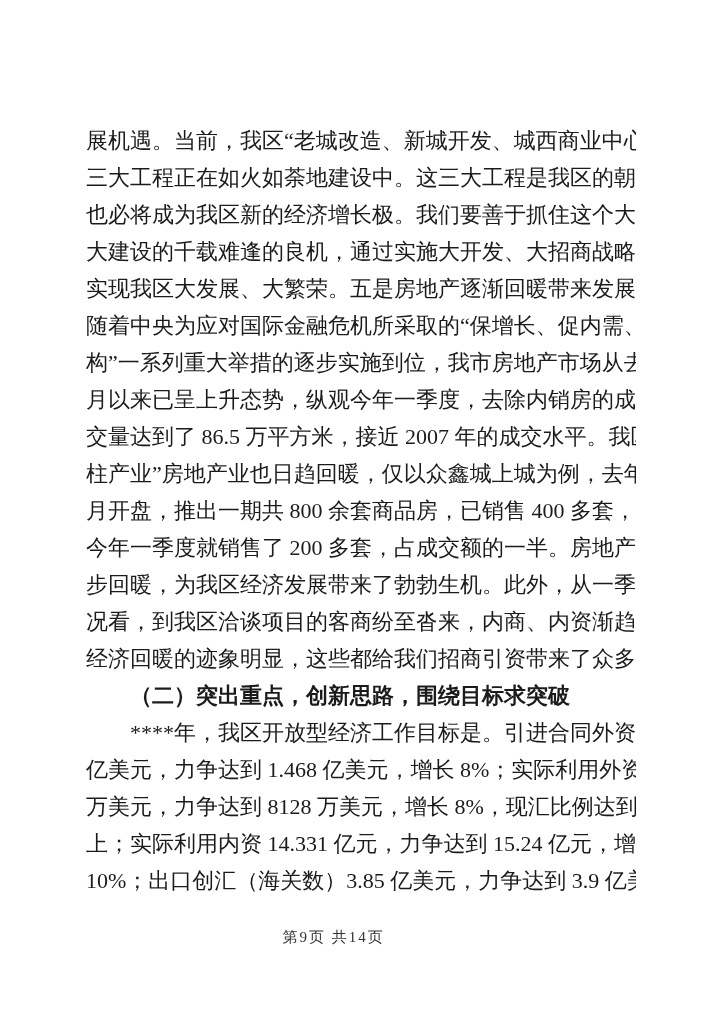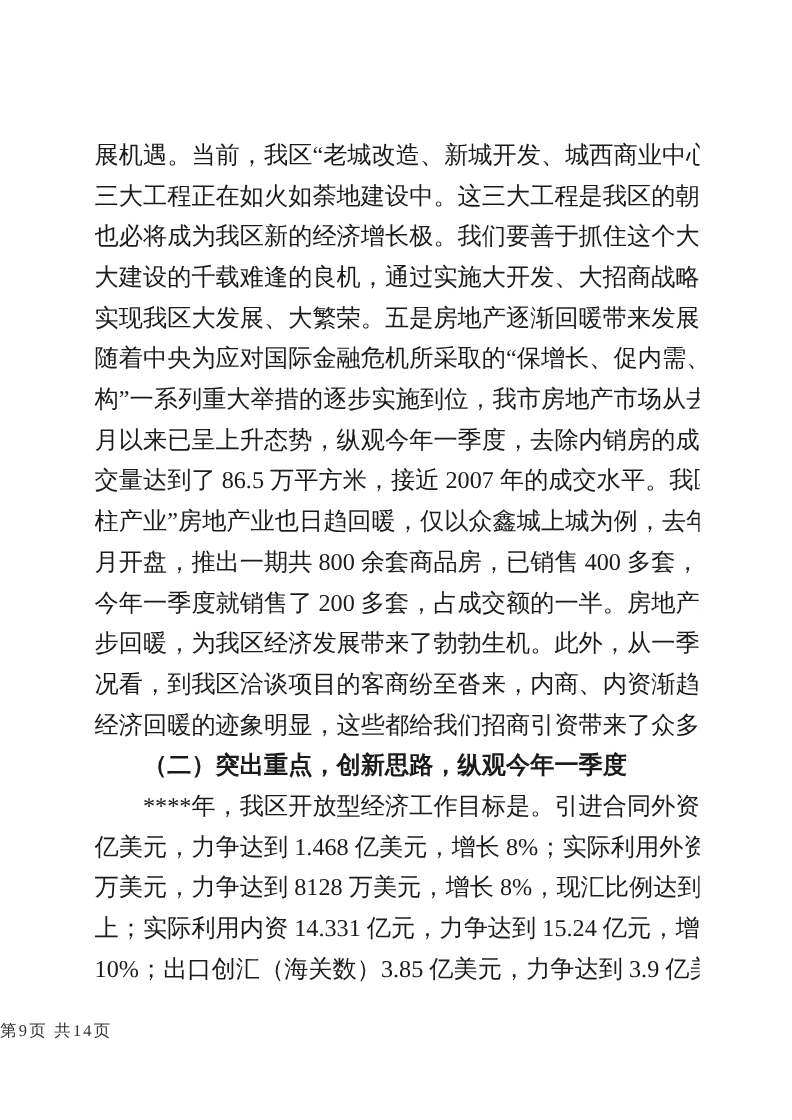--- a/index.html
+++ b/index.html
@@ -37,21 +37,21 @@
   .line.heading {
     font-weight: bold;
     text-align-last: left;
     white-space: normal;
   }
   .footer {
     position: absolute;
     left: 0;
     width: 667px;
     top: 928px;
-    text-align: left;
+    text-align: center;
     font-size: 15px;
     letter-spacing: 2px;
     color: #333333;
     font-family: "Liberation Serif", "DejaVu Serif", serif;
   }
 </style>
 </head>
 <body>
 
 <div class="page">
@@ -64,21 +64,21 @@
     <div class="line">随着中央为应对国际金融危机所采取的“保增长、促内需、调结</div>
     <div class="line">构”一系列重大举措的逐步实施到位，我市房地产市场从去年九</div>
     <div class="line">月以来已呈上升态势，纵观今年一季度，去除内销房的成交，成</div>
     <div class="line">交量达到了 86.5 万平方米，接近 2007 年的成交水平。我区的“支</div>
     <div class="line">柱产业”房地产业也日趋回暖，仅以众鑫城上城为例，去年 10</div>
     <div class="line">月开盘，推出一期共 800 余套商品房，已销售 400 多套，其中仅</div>
     <div class="line">今年一季度就销售了 200 多套，占成交额的一半。房地产业的逐</div>
     <div class="line">步回暖，为我区经济发展带来了勃勃生机。此外，从一季度的情</div>
     <div class="line">况看，到我区洽谈项目的客商纷至沓来，内商、内资渐趋活跃，</div>
     <div class="line">经济回暖的迹象明显，这些都给我们招商引资带来了众多机遇。</div>
-    <div class="line indent heading">（二）突出重点，创新思路，纵观今年一季度</div>
+    <div class="line indent heading">（二）突出重点，创新思路，围绕目标求突破</div>
     <div class="line indent">****年，我区开放型经济工作目标是。引进合同外资 1.428</div>
     <div class="line">亿美元，力争达到 1.468 亿美元，增长 8%；实际利用外资 8000</div>
     <div class="line">万美元，力争达到 8128 万美元，增长 8%，现汇比例达到 50%以</div>
     <div class="line">上；实际利用内资 14.331 亿元，力争达到 15.24 亿元，增长</div>
     <div class="line">10%；出口创汇（海关数）3.85 亿美元，力争达到 3.9 亿美元，</div>
   </div>
   <div class="footer">
     <span>第9页 共14页</span>
   </div>
 </div>

